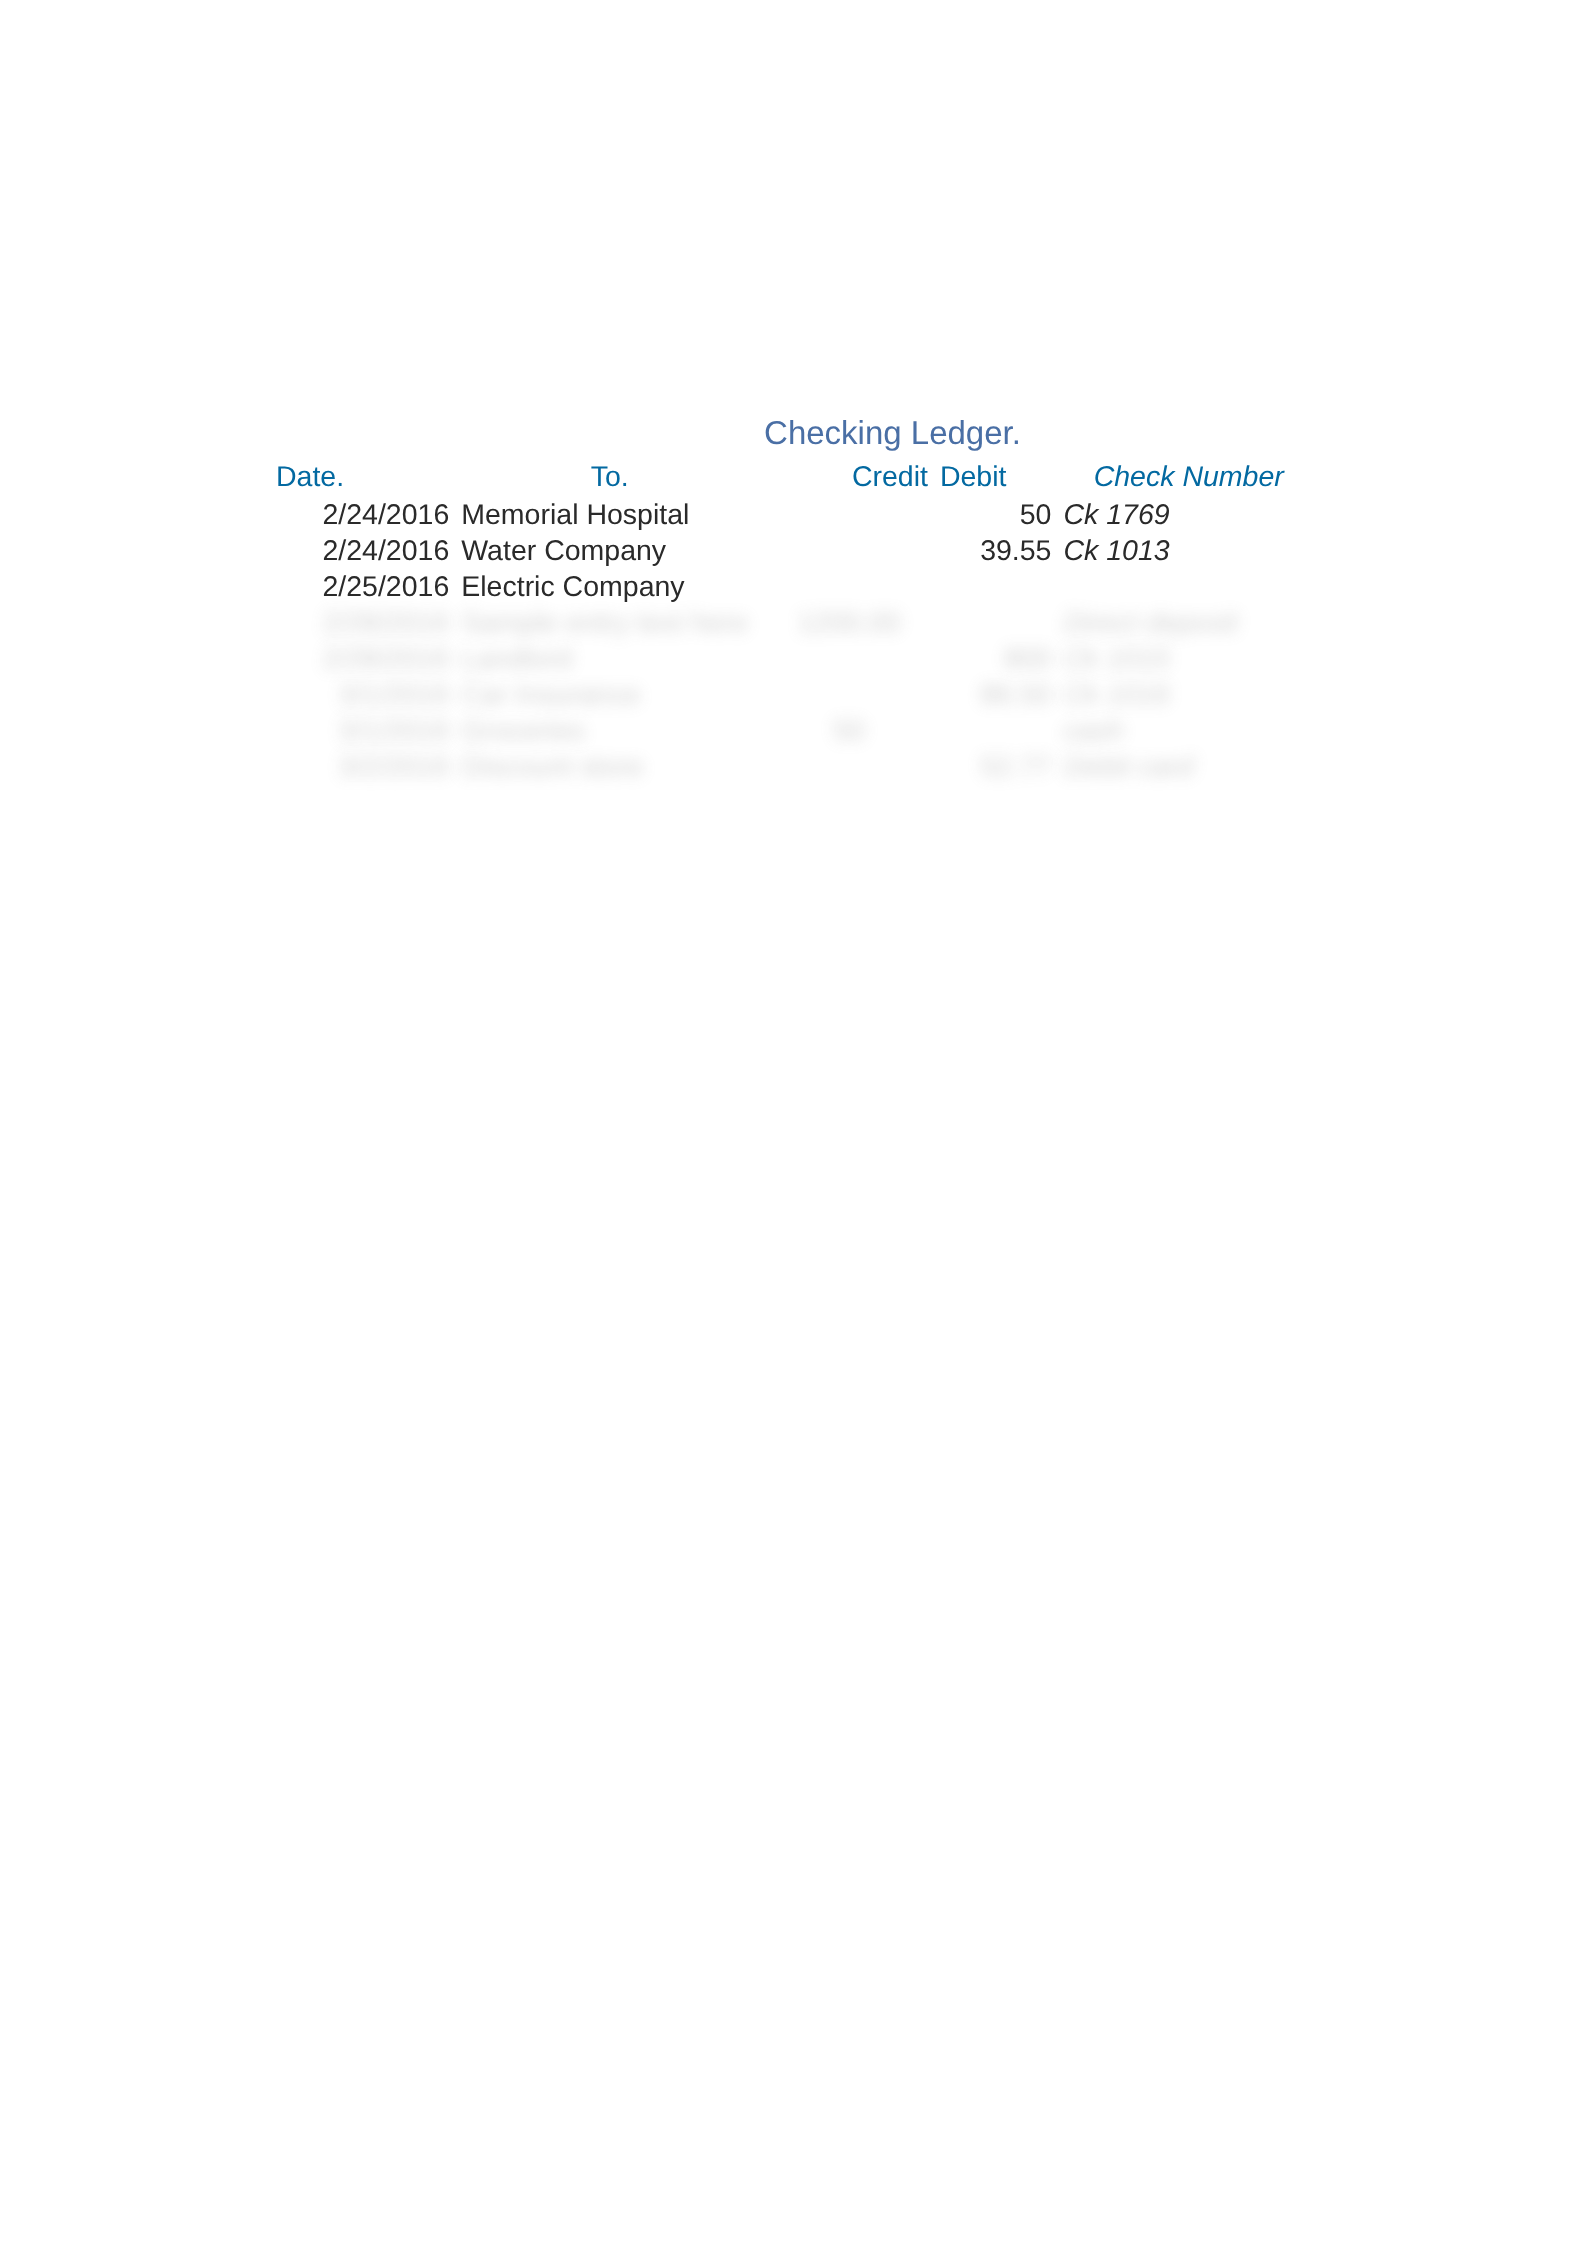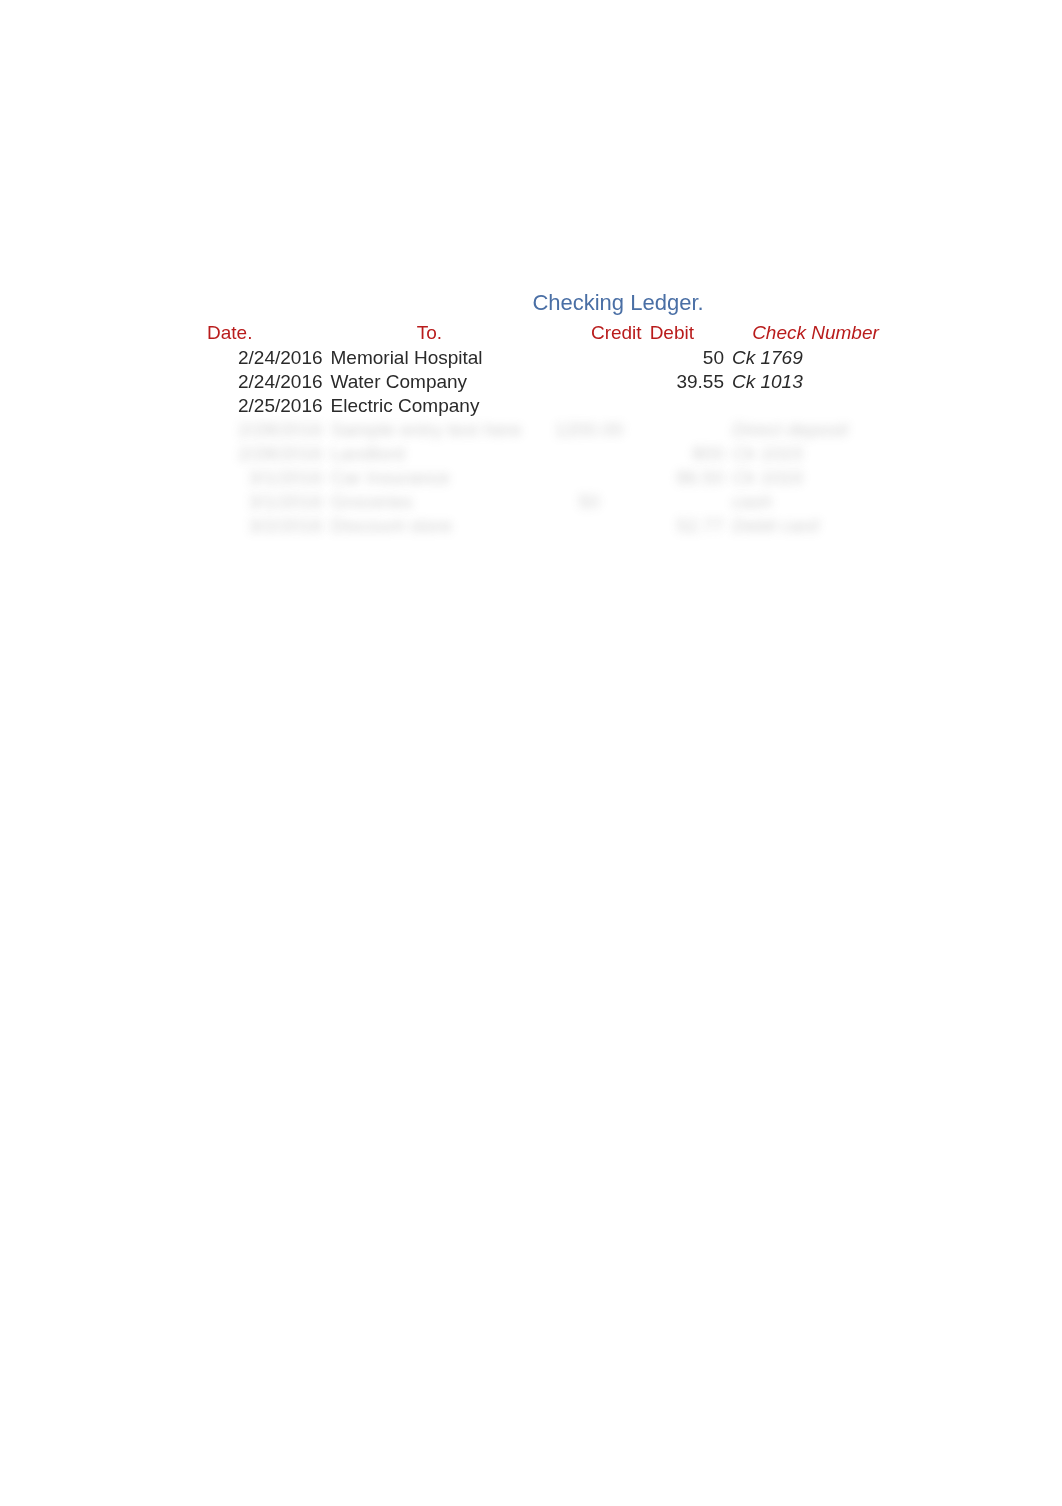--- a/index.html
+++ b/index.html
@@ -10,40 +10,39 @@
     body {
       font-family: 'Segoe UI', -apple-system, BlinkMacSystemFont, sans-serif;
       background: #ffffff;
       width: 1062px;
       height: 1506px;
       position: relative;
       color: #2a2a2a;
     }
     .container {
       position: absolute;
-      top: 290px;
+      top: 276px;
       left: 180px;
       width: 700px;
-      margin-left: 23px;
     }
     .title {
       color: #4a6fa5;
       font-size: 22px;
       font-weight: 400;
       text-align: center;
       margin-bottom: 4px;
       padding-left: 130px;
     }
     .ledger-table {
       width: 100%;
       border-collapse: collapse;
       font-size: 19px;
     }
     .ledger-table th {
-      color: #b91c1c;
+      color: #0369a1;
       font-weight: 400;
       padding: 2px 4px;
       white-space: nowrap;
     }
     .ledger-table td {
       padding: 1px 4px;
       white-space: nowrap;
       vertical-align: top;
     }
     .col-date { width: 120px; text-align: right; }

